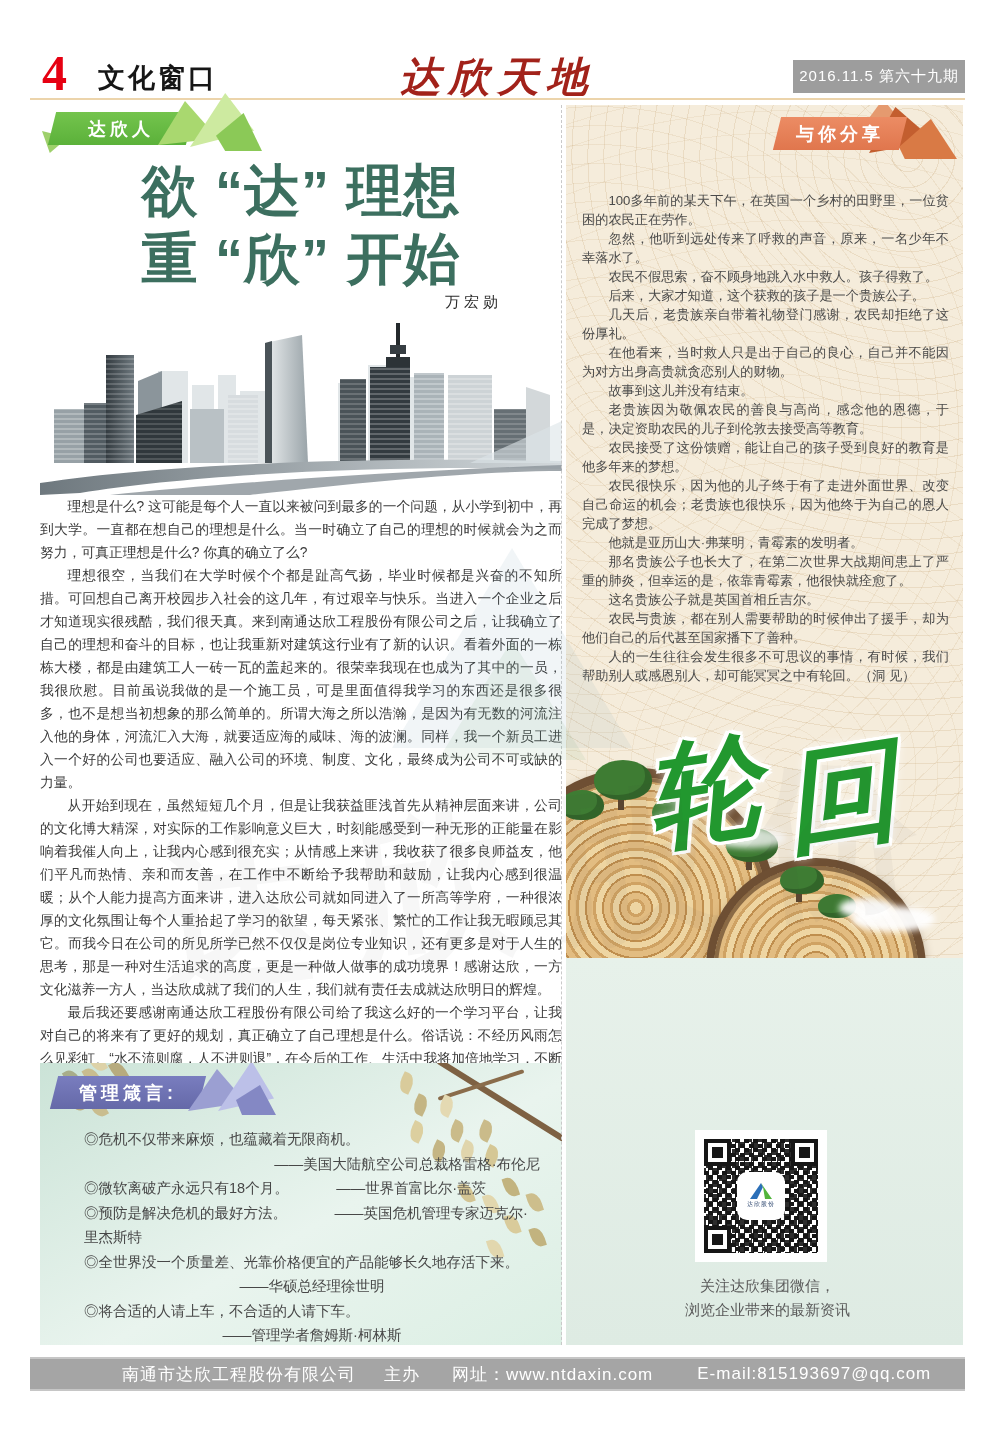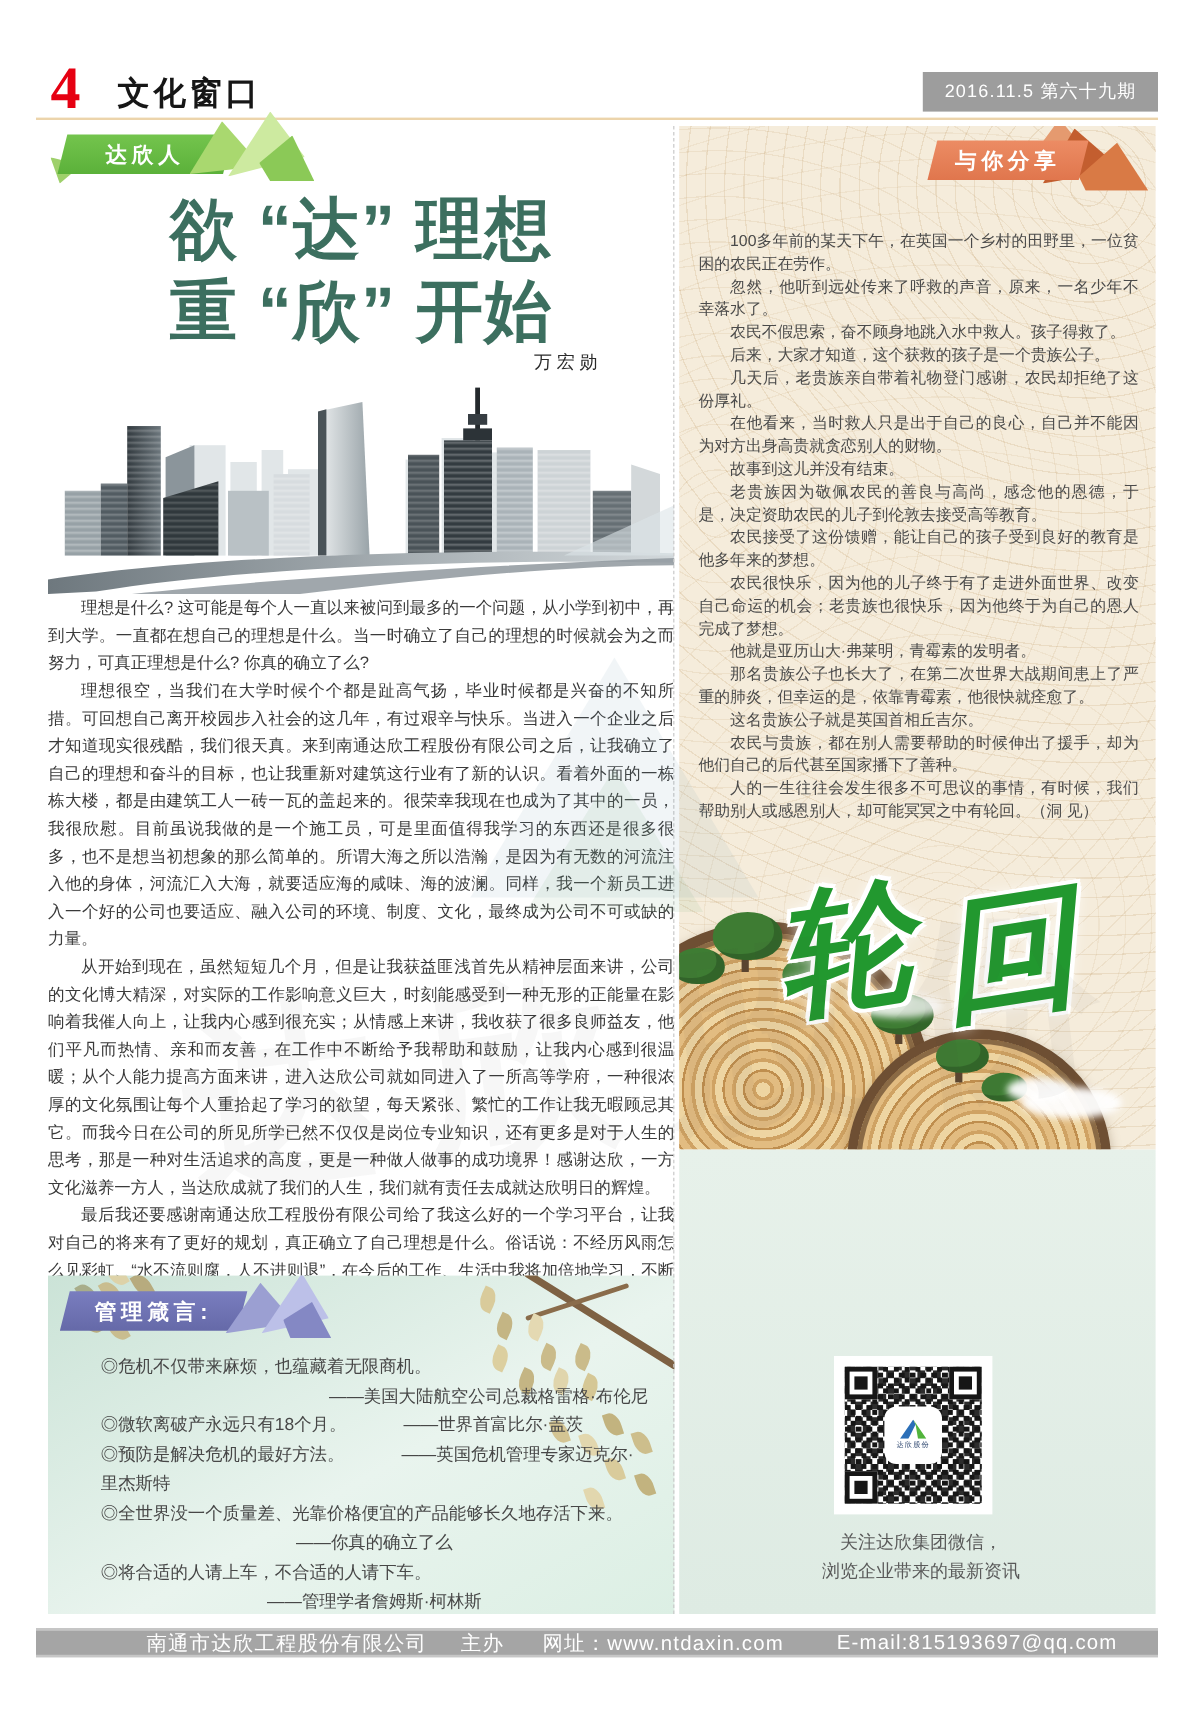--- a/index.html
+++ b/index.html
@@ -7,21 +7,21 @@
         overflow:hidden;font-family:"Liberation Sans",sans-serif;}
   #page *{box-sizing:border-box;}
 
   
   .hdr-num{position:absolute;left:42px;top:48px;font-size:50px;font-weight:900;
            color:#e60012;line-height:1;font-family:"Liberation Serif",serif;}
   .hdr-sec{position:absolute;left:98px;top:60px;font-size:27px;font-weight:700;color:#161616;letter-spacing:3px;}
   .hdr-mast{position:absolute;left:0;right:0;top:50px;text-align:center;font-size:41px;font-weight:800;
             font-style:italic;color:#a2221a;letter-spacing:8px;font-family:"Liberation Serif",serif;}
   .hdr-issue{position:absolute;right:30px;top:60px;background:#9d9d9d;color:#fff;font-size:15px;
-             padding:7px 18px;letter-spacing:1px;}
+             padding:7px 6px;letter-spacing:1px;}
   .hdr-rule{position:absolute;left:30px;right:30px;top:98px;height:2px;background:#ecd4ab;}
 
   
   .leftcol{position:absolute;left:40px;top:105px;width:522px;height:1240px;}
 
   .ribbon{position:absolute;height:33px;display:flex;align-items:center;justify-content:center;
           color:#fff;font-size:18px;font-weight:700;letter-spacing:4px;transform:skewX(-14deg);}
   .ribbon>span{transform:skewX(14deg);}
   .ribbon-green{left:12px;top:7px;width:138px;background:linear-gradient(#74c44d,#5bb13a);}
   .ori{position:absolute;}
@@ -142,21 +142,21 @@
   .f-tl{left:9px;top:9px;} .f-tr{right:9px;top:9px;} .f-bl{left:9px;bottom:9px;}
   .qr-logo{position:absolute;left:50%;top:50%;transform:translate(-50%,-50%);width:42px;height:42px;
            background:#fff;border-radius:7px;box-shadow:0 0 0 3px #fff;display:flex;flex-direction:column;
            align-items:center;justify-content:center;}
   .qr-logo svg{display:block;}
   .qr-logo-text{font-size:6px;color:#27416b;letter-spacing:1px;margin-top:1px;}
   .qr-caption{position:absolute;top:316px;left:3px;width:100%;text-align:center;font-size:15px;
               line-height:24px;color:#5a5a5a;font-family:"Liberation Serif",serif;}
 
   
-  .footer{position:absolute;left:30px;right:30px;top:1357px;height:24px;background:#a5a5a5;
+  .footer{position:absolute;left:30px;right:30px;top:1357px;height:34px;background:#a5a5a5;
           color:#fff;display:flex;align-items:center;font-size:17px;letter-spacing:1px;
           border-top:2px solid #c6c6c6;border-bottom:2px solid #c6c6c6;}
   .footer .f-org{margin-left:92px;}
   .footer .f-role{margin-left:28px;}
   .footer .f-site{margin-left:32px;}
   .footer .f-mail{margin-left:44px;}
 
   
   .wm{position:absolute;pointer-events:none;z-index:5;}
   .wm-text{left:150px;top:760px;width:860px;font-size:165px;font-weight:900;
@@ -166,20 +166,21 @@
   .wm-tri2{left:438px;top:640px;width:0;height:0;border-left:74px solid transparent;
            border-right:74px solid transparent;border-bottom:120px solid rgba(110,170,120,.10);}
 </style>
 </head>
 <body>
 
 <div id="page">
 
   <div class="hdr-num">4</div>
   <div class="hdr-sec">文化窗口</div>
+  <div class="hdr-mast">达欣天地</div>
   <div class="hdr-issue">2016.11.5  第六十九期</div>
   <div class="hdr-rule"></div>
 
   <div class="leftcol">
 
     <div class="ori og0"></div>
     <div class="ribbon ribbon-green">
       <span>达欣人</span>
     </div>
     <div class="ori og1"></div>
@@ -287,21 +288,21 @@
         <div class="maxim inline">
           <span class="quote">◎微软离破产永远只有18个月。</span>
           <span class="attr">——世界首富比尔·盖茨</span>
         </div>
         <div class="maxim inline">
           <span class="quote">◎预防是解决危机的最好方法。</span>
           <span class="attr">——英国危机管理专家迈克尔·里杰斯特</span>
         </div>
         <div class="maxim">
           <span class="quote">◎全世界没一个质量差、光靠价格便宜的产品能够长久地存活下来。</span>
-          <span class="attr a-center">——你真的确立了么</span>
+          <span class="attr a-center">——华硕总经理徐世明</span>
         </div>
         <div class="maxim">
           <span class="quote">◎将合适的人请上车，不合适的人请下车。</span>
           <span class="attr a-center">——管理学者詹姆斯·柯林斯</span>
         </div>
 
       </div>
     </div>
   </div>
 

